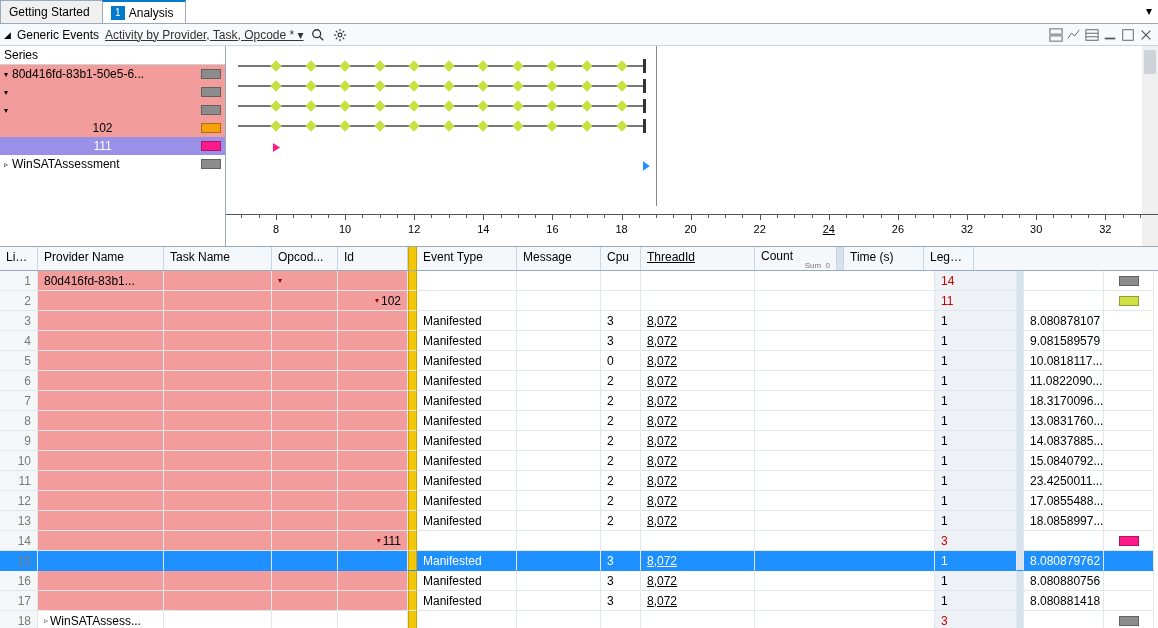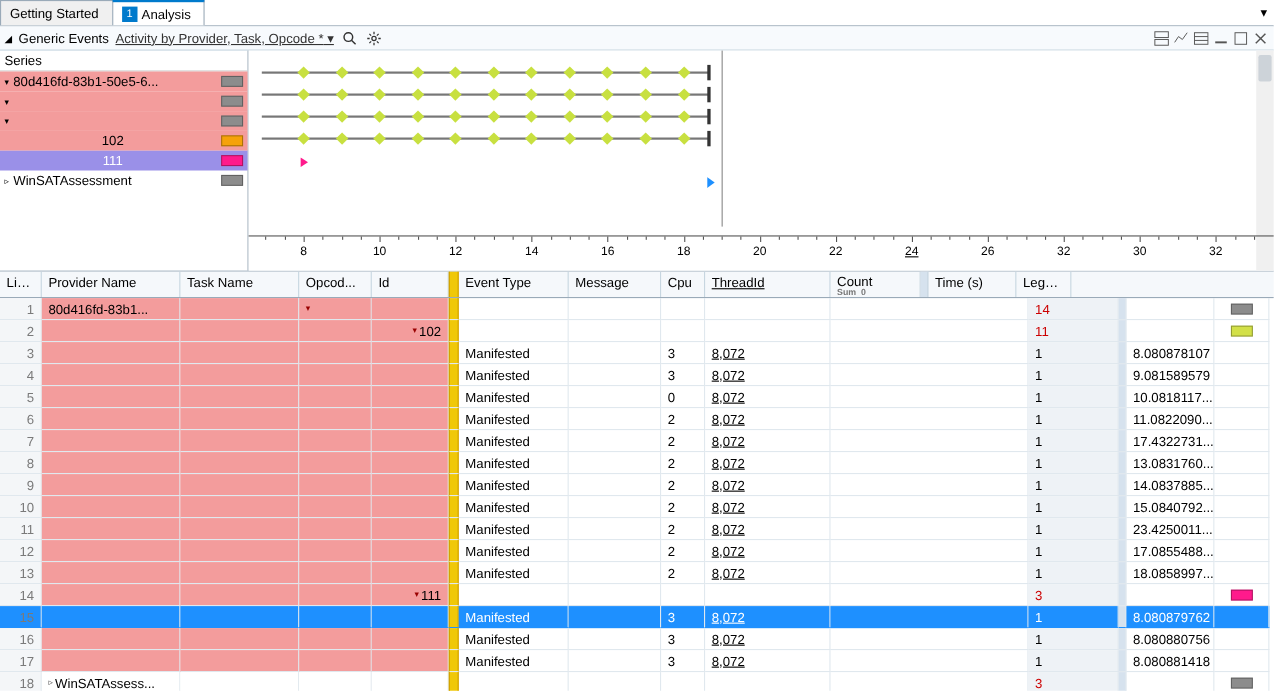--- a/index.html
+++ b/index.html
@@ -50,21 +50,21 @@
 .c-line{width:38px;} .c-prov{width:126px;} .c-task{width:108px;} .c-op{width:66px;} .c-id{width:70px;}
 .c-sep{width:9px;background:#f0c808;padding:0;border-right:1px solid #d0a000;border-left:1px solid #d0a000;}
 .c-etype{width:100px;} .c-msg{width:84px;} .c-cpu{width:40px;} .c-tid{width:114px;text-decoration:underline;} .c-ename{width:180px;}
 .c-count{width:82px;} .c-sep2{width:7px;background:#d6e2ee;padding:0;} .c-time{width:80px;} .c-legend{width:50px;}
 .pinkbg{background:#f39c9c;}
 .whitebg{background:#fff;}
 .selrow .dcell{background:#1e90ff;color:#fff;border-bottom-color:#1e90ff;}
 .selrow .c-sep{background:#f0c808;}
 .selrow .c-sep2{background:#d6e2ee;}
 .hdr-count{display:flex;flex-direction:column;line-height:1;}
-.hdr-count .sub{font-size:8px;color:#777;font-weight:bold;}
+.hdr-count .sub{font-size:8px;color:#777;text-align:right;}
 .smalltri{font-size:8px;color:#900;margin-right:2px;}
 .smalltri.black{color:#555;}
 </style>
 </head>
 <body>
 
 <div class="tabs">
   <div class="tab">
       <span>Getting Started</span>
     </div>
@@ -450,21 +450,21 @@
         <div class="dcell c-op pinkbg"></div>
         <div class="dcell c-id pinkbg" style="justify-content:flex-end"></div>
         <div class="dcell c-sep"></div>
         <div class="dcell c-etype">Manifested</div>
         <div class="dcell c-msg"></div>
         <div class="dcell c-cpu">2</div>
         <div class="dcell c-tid">8,072</div>
         <div class="dcell c-ename"></div>
         <div class="dcell c-count" style="background:#eef2f6;color:">1</div>
         <div class="dcell c-sep2"></div>
-        <div class="dcell c-time">17.4322731...</div>
+        <div class="dcell c-time">18.3170096...</div>
         <div class="dcell c-legend"></div>
       </div>
       <div class="drow">
         <div class="dcell c-line whitebg" style="background:#f4f6f8">8</div>
         <div class="dcell c-prov pinkbg"></div>
         <div class="dcell c-task pinkbg"></div>
         <div class="dcell c-op pinkbg"></div>
         <div class="dcell c-id pinkbg" style="justify-content:flex-end"></div>
         <div class="dcell c-sep"></div>
         <div class="dcell c-etype">Manifested</div>

